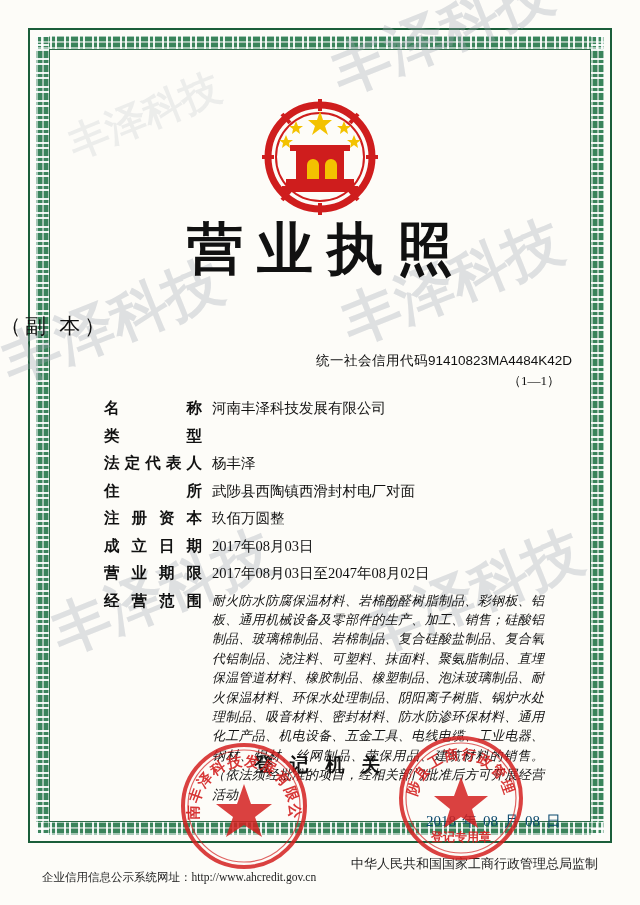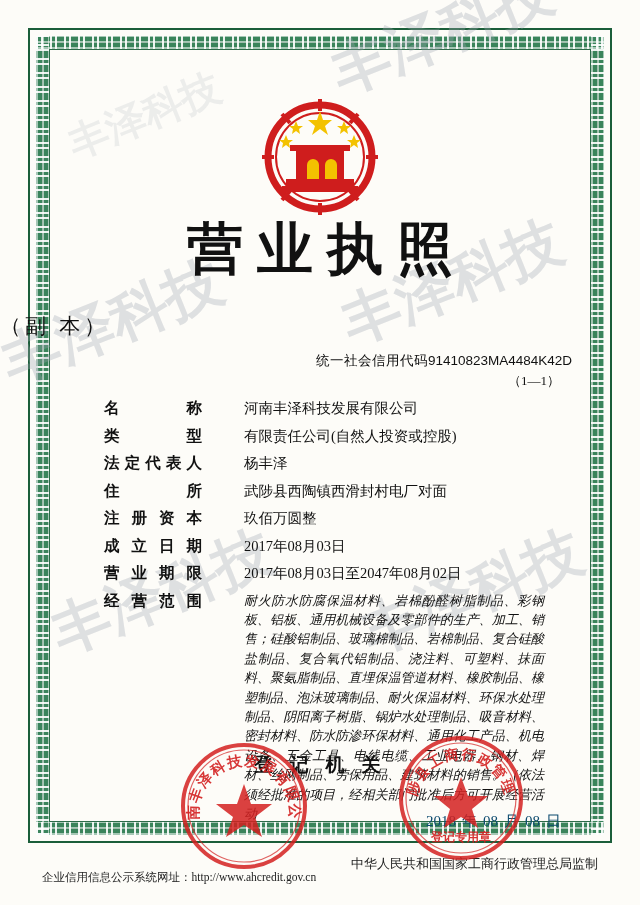--- a/index.html
+++ b/index.html
@@ -129,21 +129,21 @@
     font-family: "Liberation Sans", sans-serif;
   }
   .credit-code .lbl { font-family: "Liberation Serif", serif; letter-spacing: 0.5px; margin-left: 12px; }
   .page-no {
     position: absolute; right: 80px; top: 372px;
     font-size: 13px; color: #111; z-index: 5;
   }
 
   
   .fields { position: absolute; left: 104px; top: 398px; width: 440px; z-index: 5; }
-  .row { display: flex; align-items: flex-start; margin-bottom: 7.5px; gap: 32px; }
+  .row { display: flex; align-items: flex-start; margin-bottom: 7.5px; }
   .row .k {
     width: 98px;
     flex: 0 0 98px;
     font-size: 15.5px;
     font-weight: bold;
     color: #111;
     text-align: justify;
     text-align-last: justify;
     letter-spacing: 0px;
     line-height: 20px;
@@ -246,21 +246,20 @@
   </div>
   <div class="page-no">（1—1）</div>
 
   <div class="fields">
     <div class="row">
       <div class="k">名称</div>
       <div class="v">河南丰泽科技发展有限公司</div>
     </div>
     <div class="row">
       <div class="k">类型</div>
-      <div class="v">有限责任公司(自然人投资或控股)</div>
     </div>
     <div class="row">
       <div class="k">法定代表人</div>
       <div class="v">杨丰泽</div>
     </div>
     <div class="row">
       <div class="k">住所</div>
       <div class="v">武陟县西陶镇西滑封村电厂对面</div>
     </div>
     <div class="row">

